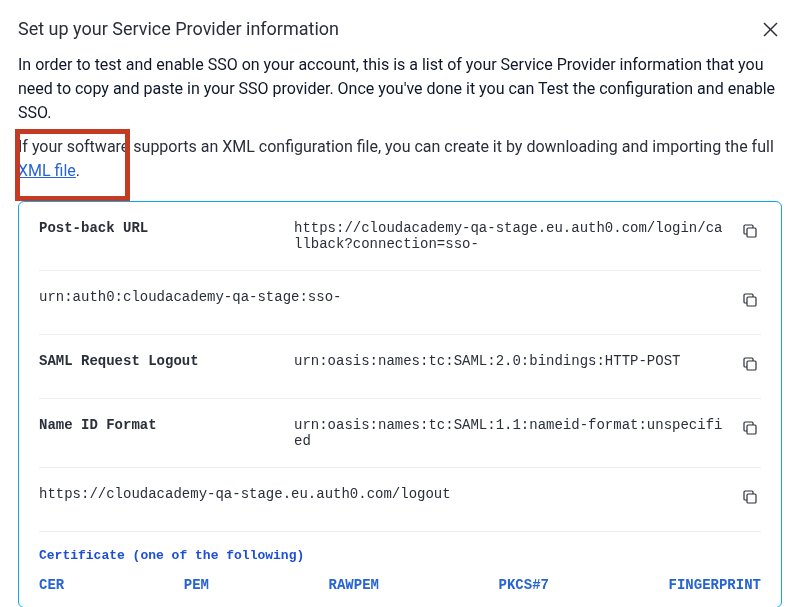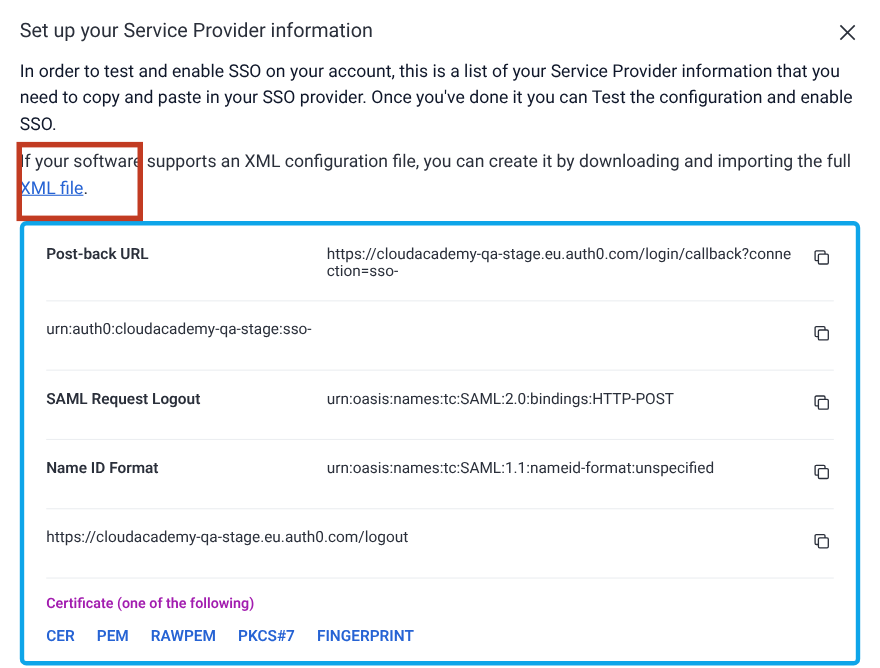--- a/index.html
+++ b/index.html
@@ -52,23 +52,24 @@
     .highlight-box {
       position: absolute;
       left: 15px;
       top: 129px;
       width: 115px;
       height: 72px;
       border: 5px solid #c23b22;
       pointer-events: none;
     }
     .info-card {
-      border: 4px solid #0ea5e9;
+      border: 1px solid #0ea5e9;
       border-radius: 6px;
       padding: 0 20px 14px 20px;
+      font-family: Liberation Mono, monospace;
     }
     .info-row {
       display: flex;
       align-items: flex-start;
       padding: 18px 0;
       border-bottom: 1px solid #eceef1;
     }
     .info-row:last-of-type {
       border-bottom: 1px solid #eceef1;
     }
@@ -90,26 +91,27 @@
       cursor: pointer;
       color: #2a2f3a;
       padding: 2px;
     }
     .cert-section {
       padding-top: 16px;
     }
     .cert-label {
       font-size: 13px;
       font-weight: 600;
-      color: #a21caf;
+      color: #1d4ed8;
       margin-bottom: 14px;
     }
     .cert-links {
       display: flex;
       gap: 20px;
+      justify-content: space-between;
     }
     .cert-link {
       font-size: 14px;
       font-weight: 600;
       color: #2663d4;
       cursor: pointer;
     }
     .copy-icon {
       width: 18px;
       height: 18px;

